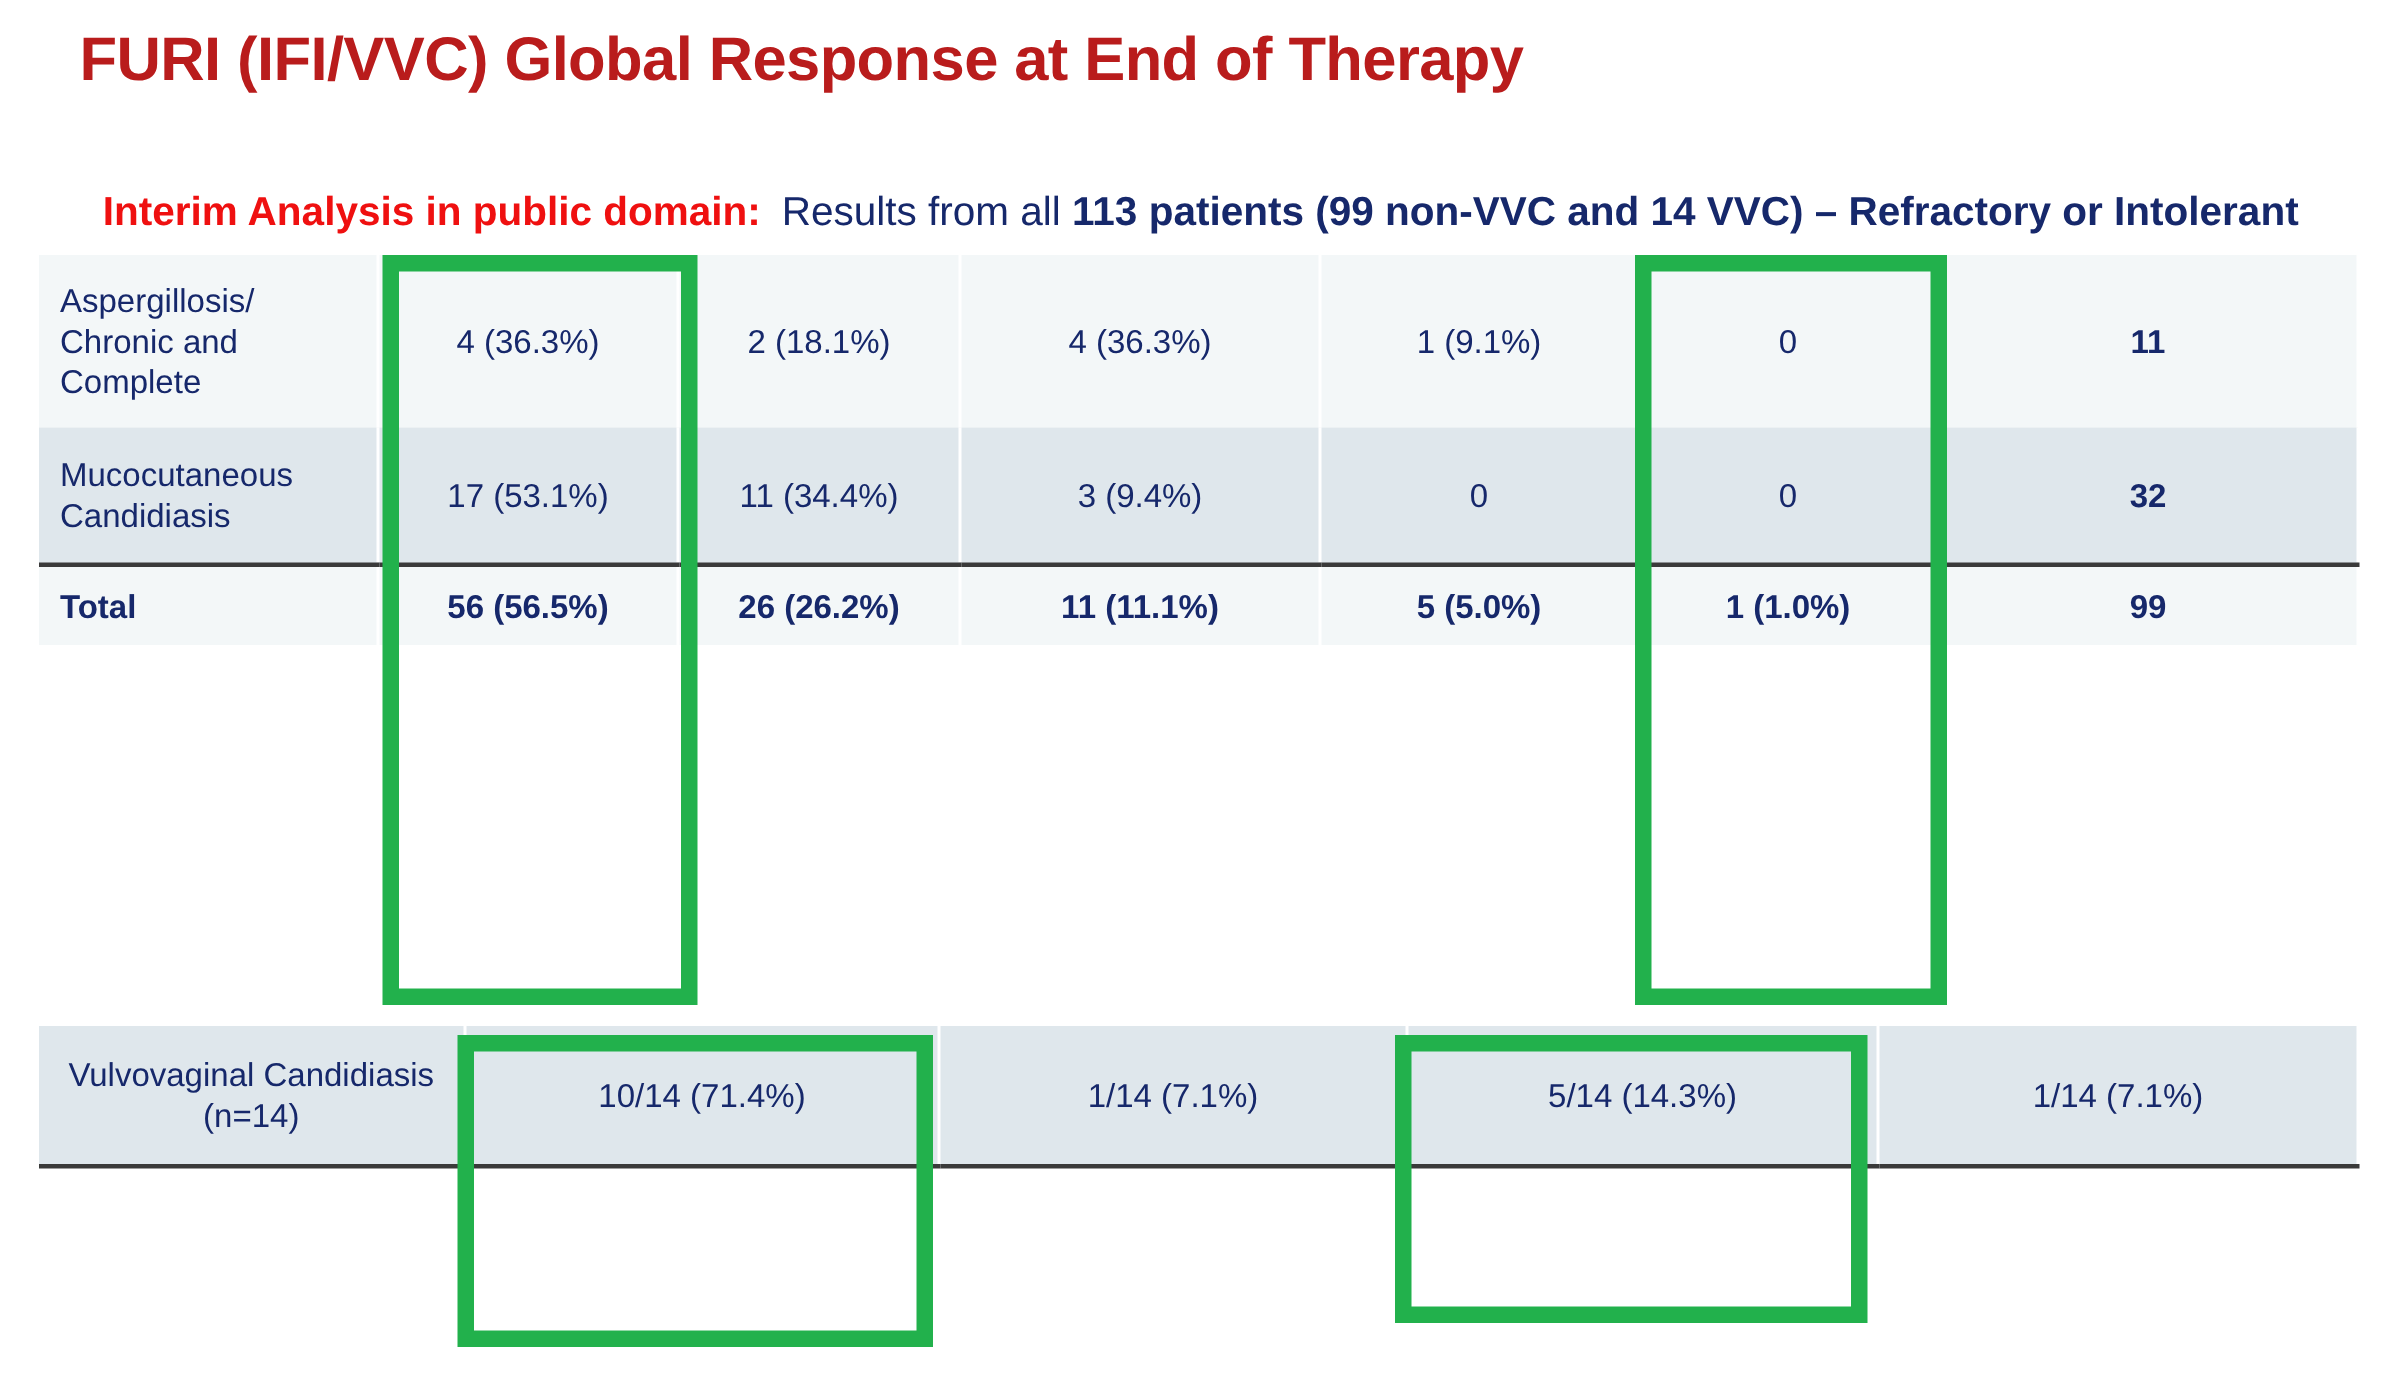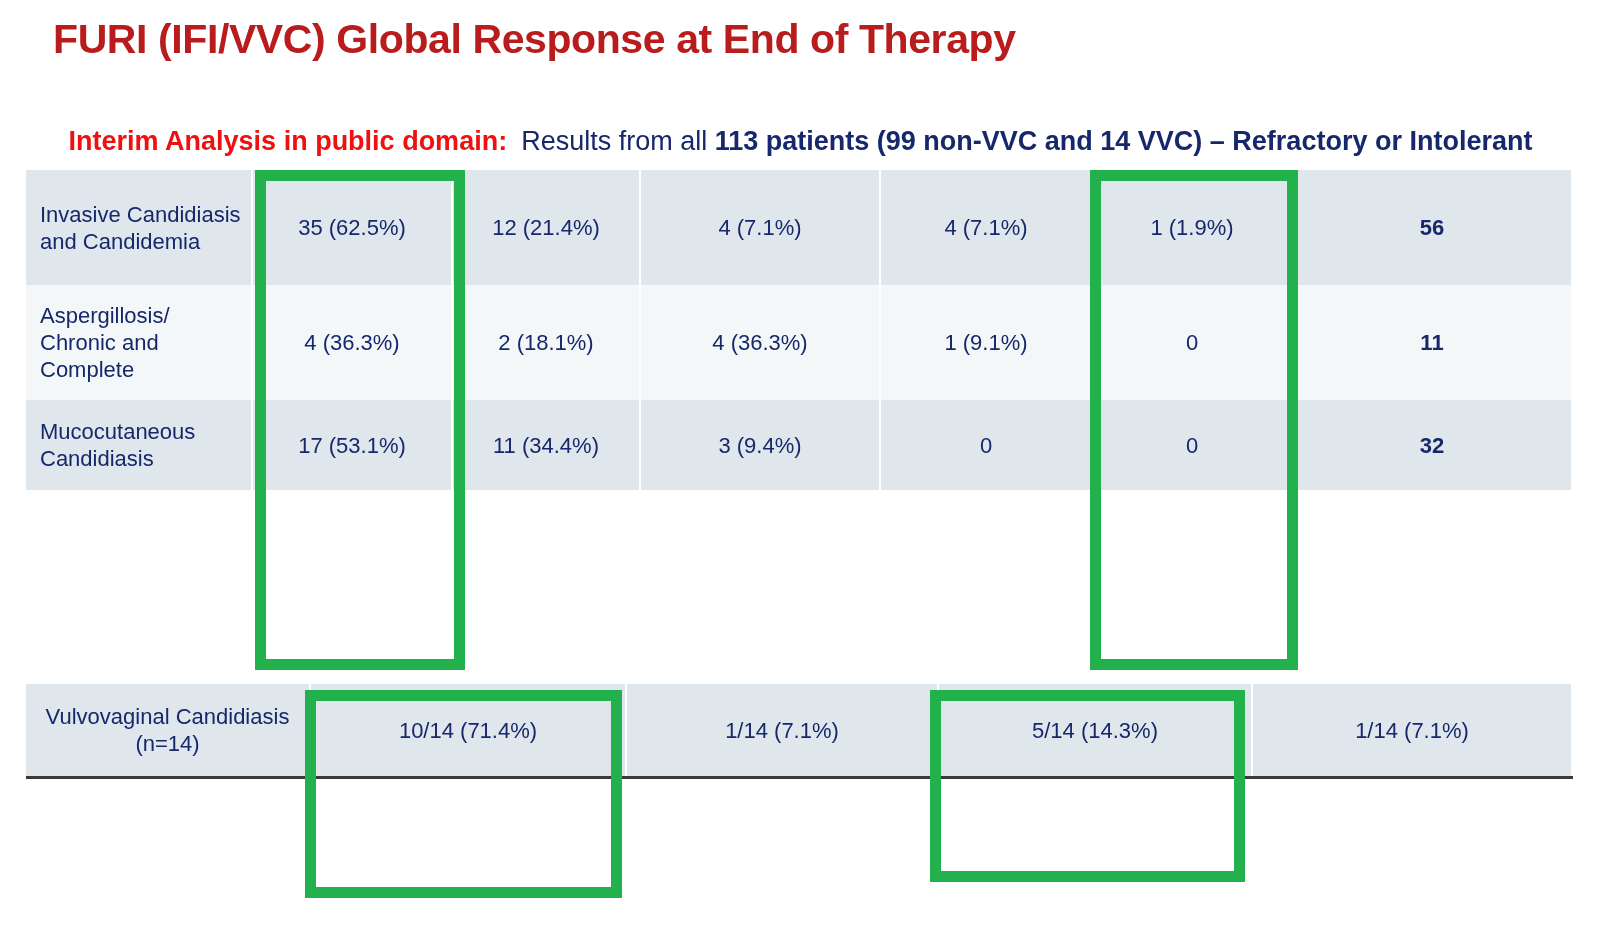--- a/index.html
+++ b/index.html
@@ -129,29 +129,20 @@
     <col style="width:226px">
     <col style="width:200px">
     <col style="width:188px">
     <col style="width:240px">
     <col style="width:212px">
     <col style="width:200px">
     <col style="width:280px">
   </colgroup>
   <tbody>
 
-    <tr class="data row-a">
-      <td class="rowlabel">Invasive Candidiasis and Candidemia</td>
-      <td>35 (62.5%)</td>
-      <td>12 (21.4%)</td>
-      <td>4 (7.1%)</td>
-      <td>4 (7.1%)</td>
-      <td>1 (1.9%)</td>
-      <td class="bold">56</td>
-    </tr>
 
     <tr class="data row-b">
       <td class="rowlabel">Aspergillosis/ Chronic and Complete</td>
       <td>4 (36.3%)</td>
       <td>2 (18.1%)</td>
       <td>4 (36.3%)</td>
       <td>1 (9.1%)</td>
       <td>0</td>
       <td class="bold">11</td>
     </tr>
@@ -159,20 +150,29 @@
     <tr class="data r3 row-a">
       <td class="rowlabel">Mucocutaneous Candidiasis</td>
       <td>17 (53.1%)</td>
       <td>11 (34.4%)</td>
       <td>3 (9.4%)</td>
       <td>0</td>
       <td>0</td>
       <td class="bold">32</td>
     </tr>
 
+    <tr class="total">
+      <td class="rowlabel">Total</td>
+      <td>56 (56.5%)</td>
+      <td>26 (26.2%)</td>
+      <td>11 (11.1%)</td>
+      <td>5 (5.0%)</td>
+      <td>1 (1.0%)</td>
+      <td>99</td>
+    </tr>
   </tbody>
 </table>
 
 <table class="tbl" id="table-vvc">
   <colgroup>
     <col style="width:284px">
     <col style="width:316px">
     <col style="width:312px">
     <col style="width:314px">
     <col style="width:320px">

